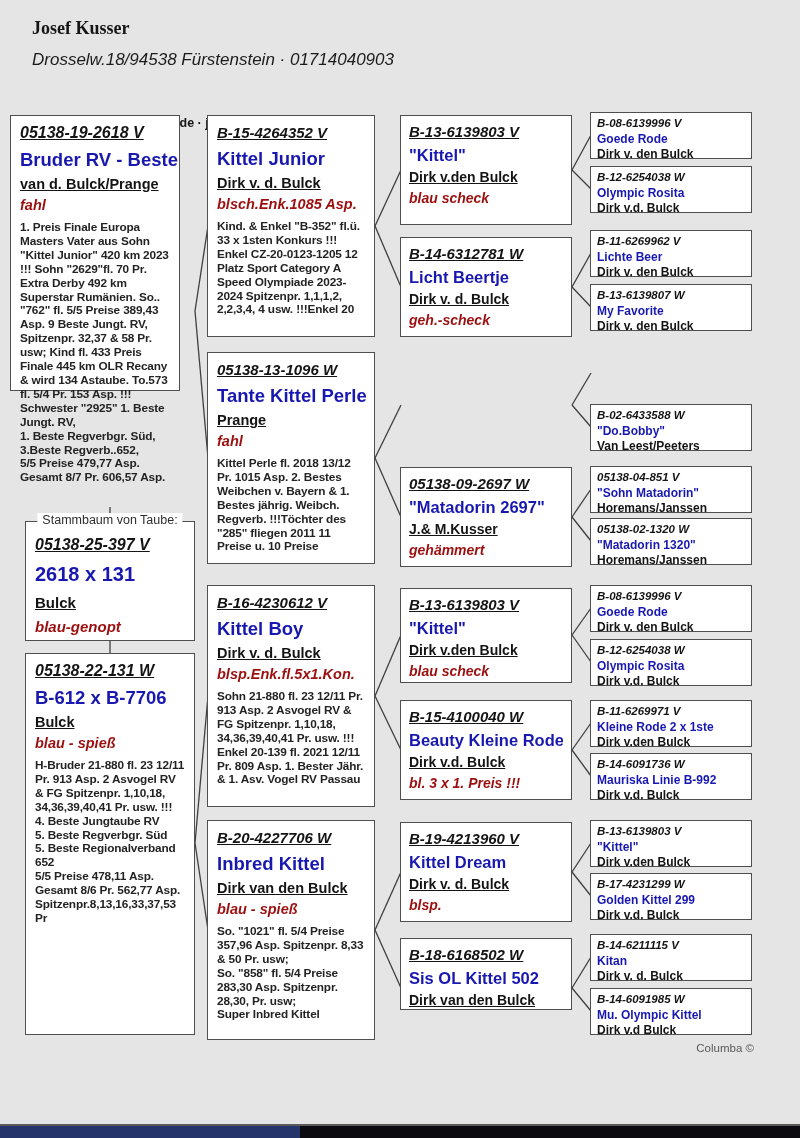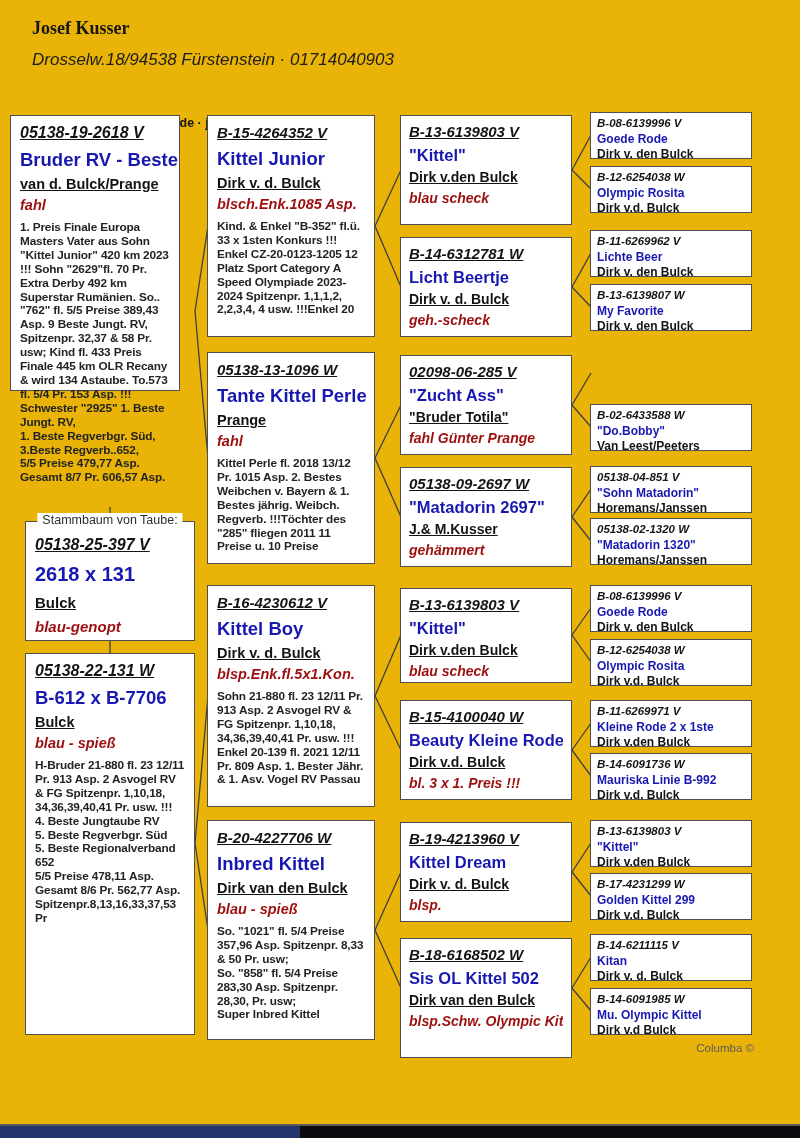--- a/index.html
+++ b/index.html
@@ -1,16 +1,16 @@
 <!DOCTYPE html>
 <html><head>
 <meta charset="utf-8">
 <style>
   html,body{margin:0;padding:0;background:#ffffff;}
-  .page{position:relative;width:800px;height:1138px;background:#eab308;overflow:hidden;
+  .page{position:relative;width:800px;height:1138px;background:#e5e5e5;overflow:hidden;
         font-family:"Liberation Sans",sans-serif;}
   .hdr-name{position:absolute;left:32px;top:18px;font-family:"Liberation Serif",serif;
         font-weight:bold;font-size:18px;color:#161616;}
   .hdr-addr{position:absolute;left:32px;top:50px;font-style:italic;font-size:17px;color:#1c1c1c;}
   .hdr-web{position:absolute;left:32px;top:87px;font-weight:bold;font-size:12.5px;color:#161616;margin-top:29px;}
 
   .box{position:absolute;border:1.5px solid #4f4f4f;background:#fff;box-sizing:border-box;
        padding:8px 9px;}
   .ring{font-style:italic;font-weight:bold;font-size:15px;text-decoration:underline;
         color:#141414;margin-bottom:7px;white-space:nowrap;}
@@ -166,26 +166,20 @@
     <div class="bname">"Kittel"</div>
     <div class="breeder">Dirk v.den Bulck</div>
     <div class="colorline">blau scheck</div>
   </div>
   <div class="box g3" style="left:400px;top:237px;width:172px;height:100px">
     <div class="ring">B-14-6312781 W</div>
     <div class="bname">Licht Beertje</div>
     <div class="breeder">Dirk v. d. Bulck</div>
     <div class="colorline">geh.-scheck</div>
   </div>
-  <div class="box g3" style="left:400px;top:355px;width:172px;height:100px">
-    <div class="ring">02098-06-285 V</div>
-    <div class="bname">"Zucht Ass"</div>
-    <div class="breeder">"Bruder Totila"</div>
-    <div class="colorline">fahl Günter Prange</div>
-  </div>
   <div class="box g3" style="left:400px;top:467px;width:172px;height:100px">
     <div class="ring">05138-09-2697 W</div>
     <div class="bname">"Matadorin 2697"</div>
     <div class="breeder">J.&amp; M.Kusser</div>
     <div class="colorline">gehämmert</div>
   </div>
   <div class="box g3" style="left:400px;top:588px;width:172px;height:95px">
     <div class="ring">B-13-6139803 V</div>
     <div class="bname">"Kittel"</div>
     <div class="breeder">Dirk v.den Bulck</div>
@@ -196,21 +190,21 @@
     <div class="bname">Beauty Kleine Rode</div>
     <div class="breeder">Dirk v.d. Bulck</div>
     <div class="colorline">bl. 3 x 1. Preis !!!</div>
   </div>
   <div class="box g3" style="left:400px;top:822px;width:172px;height:100px">
     <div class="ring">B-19-4213960 V</div>
     <div class="bname">Kittel Dream</div>
     <div class="breeder">Dirk v. d. Bulck</div>
     <div class="colorline">blsp.</div>
   </div>
-  <div class="box g3" style="left:400px;top:938px;width:172px;height:120px">
+  <div class="box g3" style="left:400px;top:938px;width:172px;height:72px">
     <div class="ring">B-18-6168502 W</div>
     <div class="bname">Sis OL Kittel 502</div>
     <div class="breeder">Dirk van den Bulck</div>
     <div class="colorline">blsp.Schw. Olympic Kittel</div>
   </div>
 
   <div class="box g4" style="left:590px;top:112px;width:162px;height:47px">
     <div class="ring">B-08-6139996 V</div>
     <div class="bname">Goede Rode</div>
     <div class="breeder">Dirk v. den Bulck</div>

